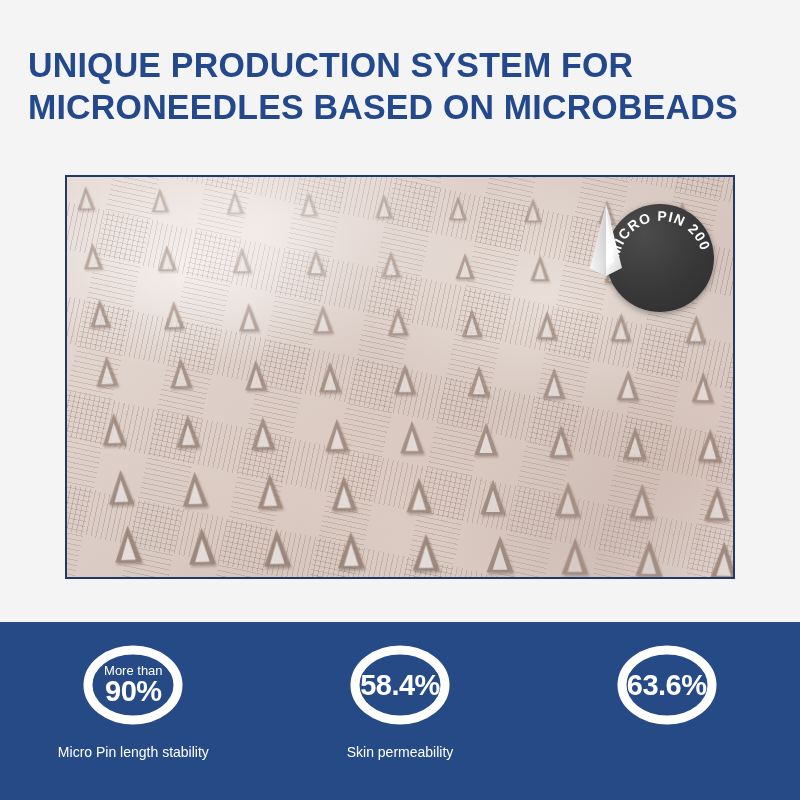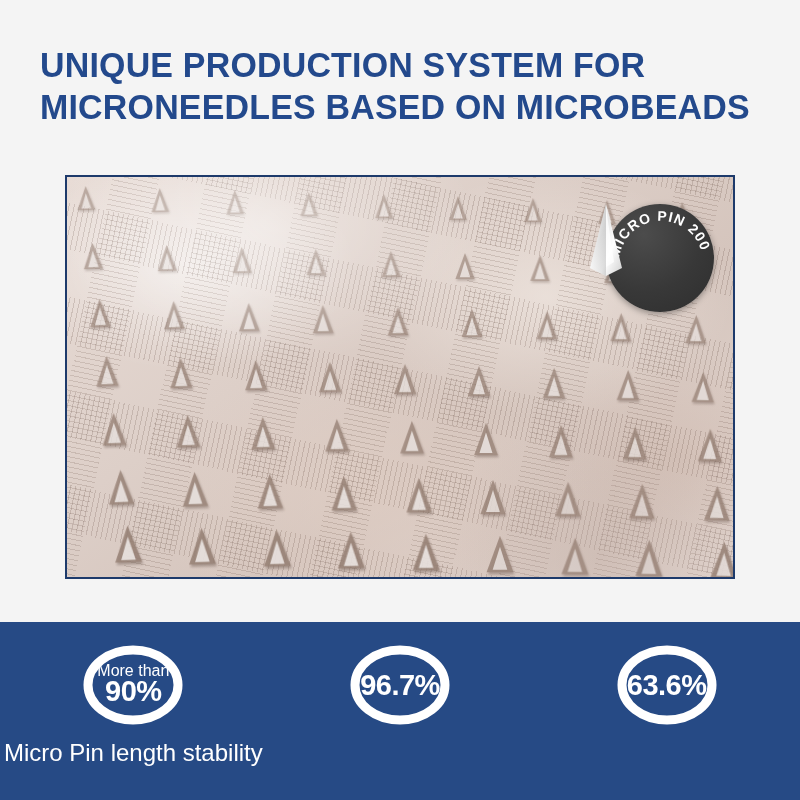--- a/index.html
+++ b/index.html
@@ -12,21 +12,21 @@
 
   body {
     font-family: "Liberation Sans", sans-serif;
     background: #f4f4f4;
     position: relative;
   }
 
   
   .title-block {
     position: absolute;
-    left: 40px;
+    left: 28px;
     top: 44px;
     width: 730px;
   }
   .title-line {
     color: #23498c;
     font-family: "Liberation Sans", sans-serif;
     font-weight: bold;
     font-size: 35px;
     letter-spacing: 0.2px;
     line-height: 42px;
@@ -169,39 +169,39 @@
     position: absolute;
     inset: 0;
     display: flex;
     flex-direction: column;
     align-items: center;
     justify-content: center;
     pointer-events: none;
   }
   .donut-sub {
     color: #ffffff;
-    font-size: 16px;
+    font-size: 13px;
     font-weight: normal;
     line-height: 14px;
     margin-bottom: -1px;
     white-space: nowrap;
   }
   .donut-val {
     color: #ffffff;
     font-size: 29px;
     font-weight: bold;
     line-height: 30px;
     letter-spacing: -0.5px;
     white-space: nowrap;
   }
   .donut-val.small-top { margin-top: -1px; text-align: right; }
   .stat-caption {
     margin-top: 14px;
     color: #ffffff;
-    font-size: 24px;
+    font-size: 14px;
     line-height: 23px;
     text-align: center;
     white-space: nowrap;
   }
 </style>
 </head>
 <body>
 
 <div class="title-block">
   <div class="title-line">UNIQUE PRODUCTION SYSTEM FOR</div>
@@ -325,22 +325,25 @@
           <div>Micro Pin length stability</div>
         </div>
       </div>
       <div class="stat">
         <div class="donut">
           <svg width="104" height="84" viewBox="0 0 104 84">
             <ellipse cx="52" cy="42" rx="45" ry="35" fill="none" stroke="#ffffff" stroke-width="9"></ellipse>
             <ellipse cx="52" cy="42" rx="45" ry="35" fill="none" stroke="#f5c200" stroke-width="9" stroke-linecap="butt" stroke-dasharray="243.98 8.33" transform="rotate(-90 52 42) scale(1,1)" style="transform-origin: 52px 42px;"></ellipse>
           </svg>
           <div class="donut-center">
-            <div class="donut-val">96.7%</div>
+            <div class="donut-val">58.4%</div>
           </div>
+        </div>
+        <div class="stat-caption">
+          <div>Skin permeability</div>
         </div>
       </div>
       <div class="stat">
         <div class="donut">
           <svg width="104" height="84" viewBox="0 0 104 84">
             <ellipse cx="52" cy="42" rx="45" ry="35" fill="none" stroke="#ffffff" stroke-width="9"></ellipse>
             <ellipse cx="52" cy="42" rx="45" ry="35" fill="none" stroke="#f5c200" stroke-width="9" stroke-linecap="butt" stroke-dasharray="196.04 56.27" transform="rotate(-90 52 42) scale(1,1)" style="transform-origin: 52px 42px;"></ellipse>
           </svg>
           <div class="donut-center">
             <div class="donut-val">63.6%</div>

